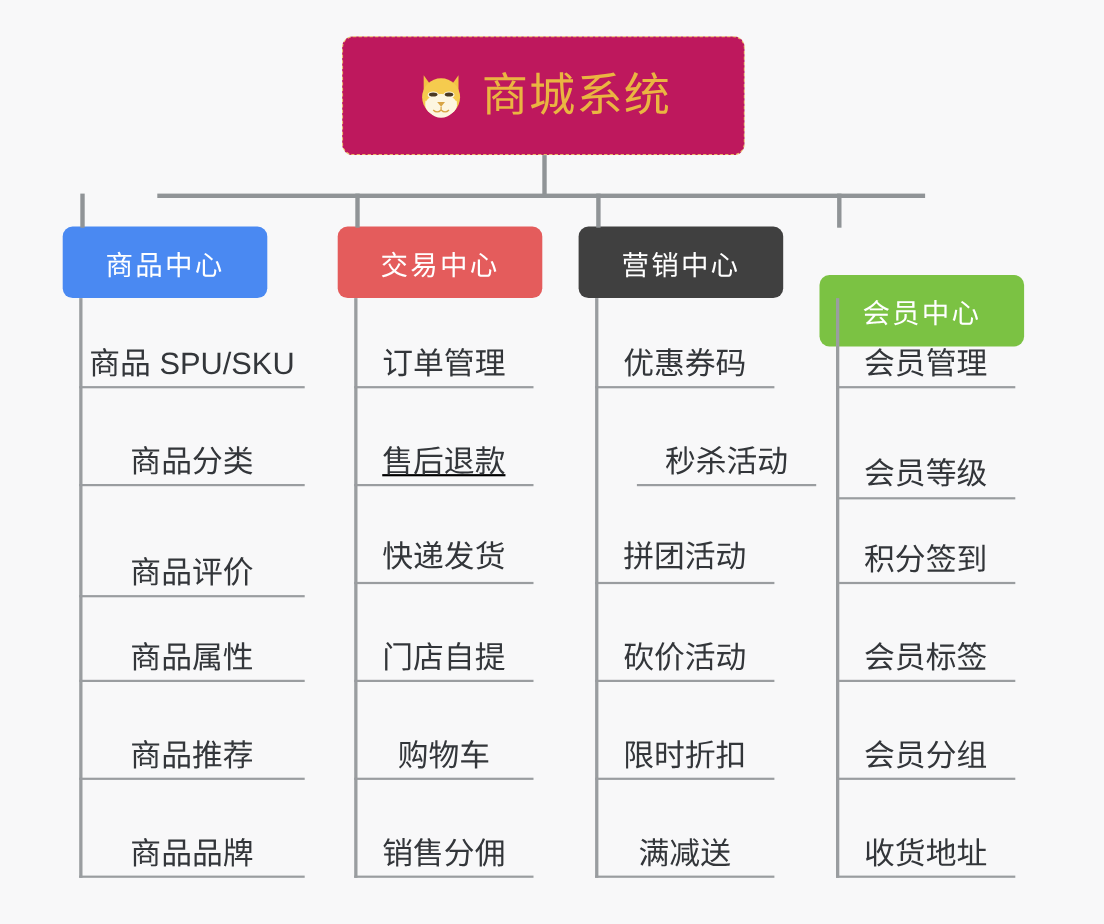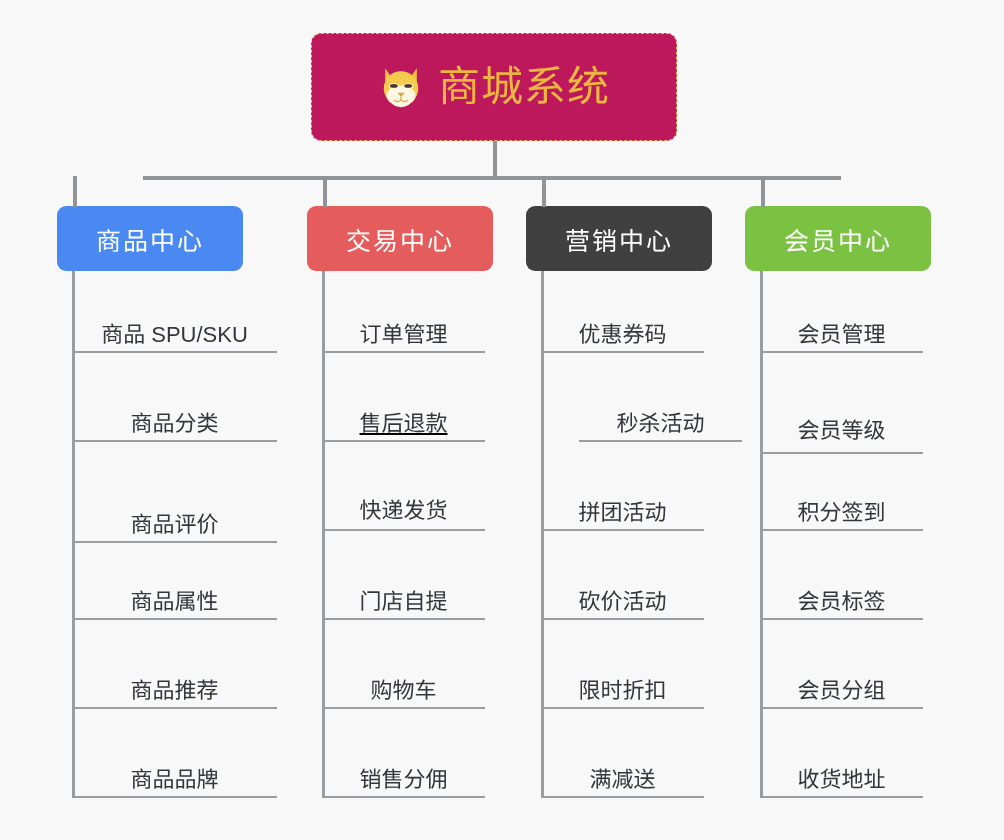--- a/index.html
+++ b/index.html
@@ -110,21 +110,21 @@
     left: 0;
     box-sizing: border-box;
     border-bottom: 2px solid #9a9da0;
     display: flex;
     align-items: flex-end;
     justify-content: center;
     padding: 0 14px 4px 14px;
     height: 40px;
   }
   .leaf-label {
-    font-size: 22px;
+    font-size: 28px;
     line-height: 1.15;
     color: #33363a;
     white-space: nowrap;
   }
 </style>
 </head>
 <body>
 
 <div id="mindmap">
 
@@ -207,34 +207,34 @@
         <span>营销中心</span>
       </div>
       <div class="leaf-col" style="left: 541px;">
         <div class="leaf-spine" style="height: 527px;"></div>
         <div class="leaf-item" style="top: 42px; width: 163px;">
           <span class="leaf-label">优惠券码</span>
         </div>
         <div class="leaf-item" style="top: 131px; width: 163px; margin-left: 38px;">
           <span class="leaf-label">秒杀活动</span>
         </div>
-        <div class="leaf-item" style="top: 220px; width: 163px;">
+        <div class="leaf-item" style="top: 220px; width: 163px; font-family: Liberation Mono, monospace;">
           <span class="leaf-label">拼团活动</span>
         </div>
         <div class="leaf-item" style="top: 309px; width: 163px;">
           <span class="leaf-label">砍价活动</span>
         </div>
         <div class="leaf-item" style="top: 398px; width: 163px;">
           <span class="leaf-label">限时折扣</span>
         </div>
         <div class="leaf-item" style="top: 487px; width: 163px;">
           <span class="leaf-label">满减送</span>
         </div>
       </div>
-      <div class="cat-header" style="left: 745px; width: 186px; background: rgb(123, 194, 67);">
+      <div class="cat-header" style="left: 745px; width: 186px; background: rgb(123, 194, 67); margin-top: 44px;">
         <span>会员中心</span>
       </div>
       <div class="leaf-col" style="left: 760px;">
         <div class="leaf-spine" style="height: 527px;"></div>
         <div class="leaf-item" style="top: 42px; width: 163px;">
           <span class="leaf-label">会员管理</span>
         </div>
         <div class="leaf-item" style="top: 143px; width: 163px; align-items: center;">
           <span class="leaf-label">会员等级</span>
         </div>

